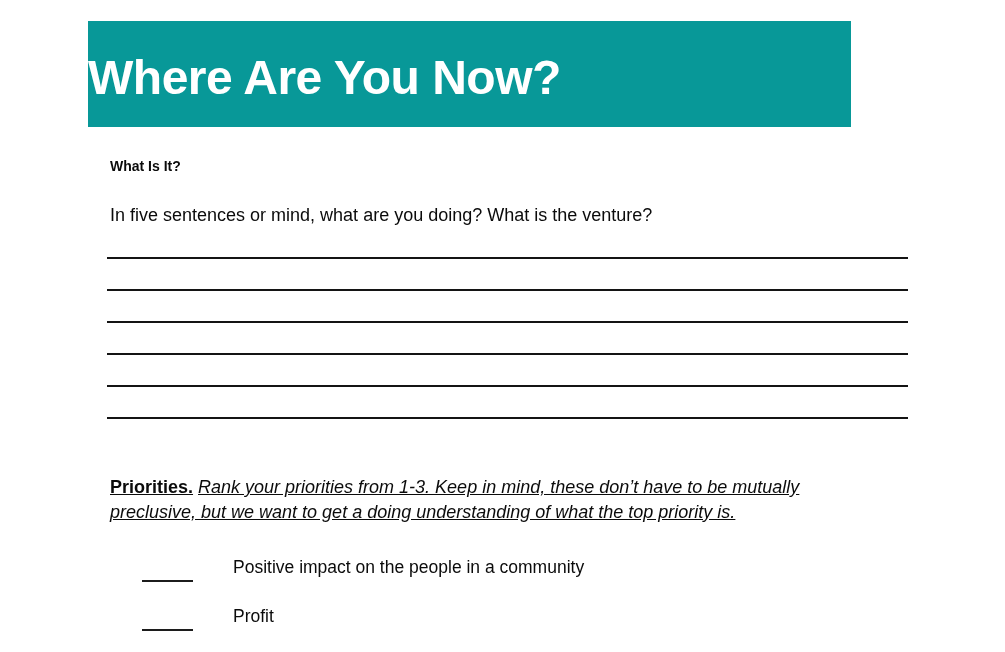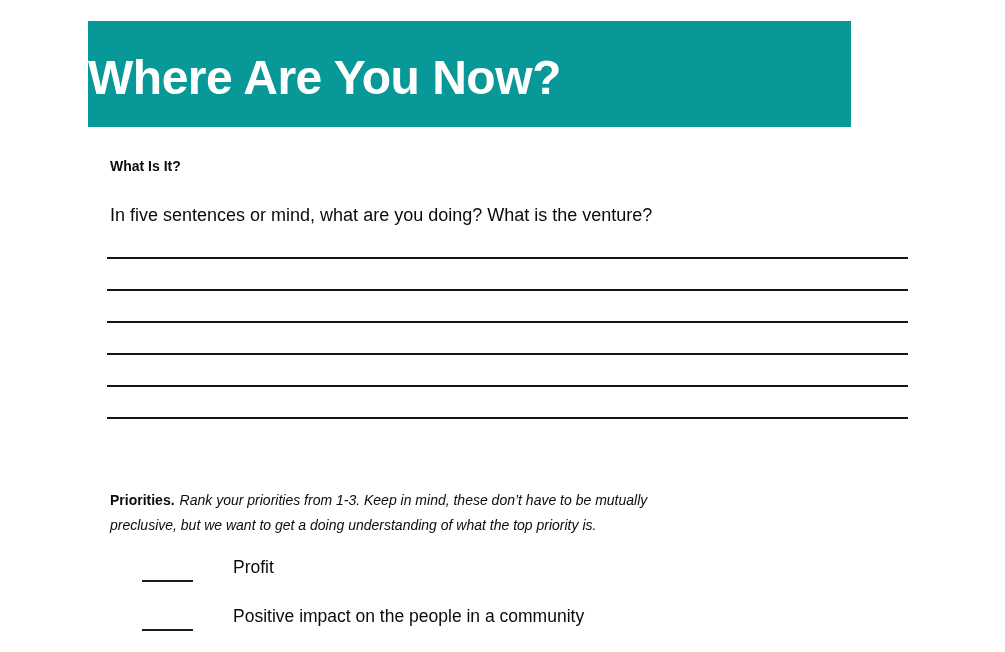--- a/index.html
+++ b/index.html
@@ -66,24 +66,25 @@
     width: 801px;
   }
   .answer-line {
     height: 30px;
     border-bottom: 2.5px solid #141414;
   }
   
   .priorities-para {
     position: absolute;
     left: 110px;
-    top: 474px;
+    top: 457px;
     width: 760px;
-    font-size: 14px;
+    font-size: 18px;
     line-height: 24.5px;
+    text-decoration: underline;
   }
   .priorities-para strong {
     font-style: normal;
     font-weight: bold;
     margin-right: 5px;
   }
   .priorities-para em {
     font-style: italic;
   }
   
@@ -134,17 +135,17 @@
       <div class="answer-line"></div>
       <div class="answer-line"></div>
     </div>
 
   <p class="priorities-para">
     <strong>Priorities.</strong><em>Rank your priorities from 1-3. Keep in mind, these don’t have to be mutually</em><br>
     <em>preclusive, but we want to get a doing understanding of what the top priority is.</em>
   </p>
 
   <div class="priority-list">
+      <div class="priority-row"><span class="rank-blank"></span><span class="priority-label">Positive impact on the people in a community</span></div>
       <div class="priority-row"><span class="rank-blank"></span><span class="priority-label">Profit</span></div>
-      <div class="priority-row"><span class="rank-blank"></span><span class="priority-label">Positive impact on the people in a community</span></div>
     </div>
 
 </div>
 
 </body></html>

